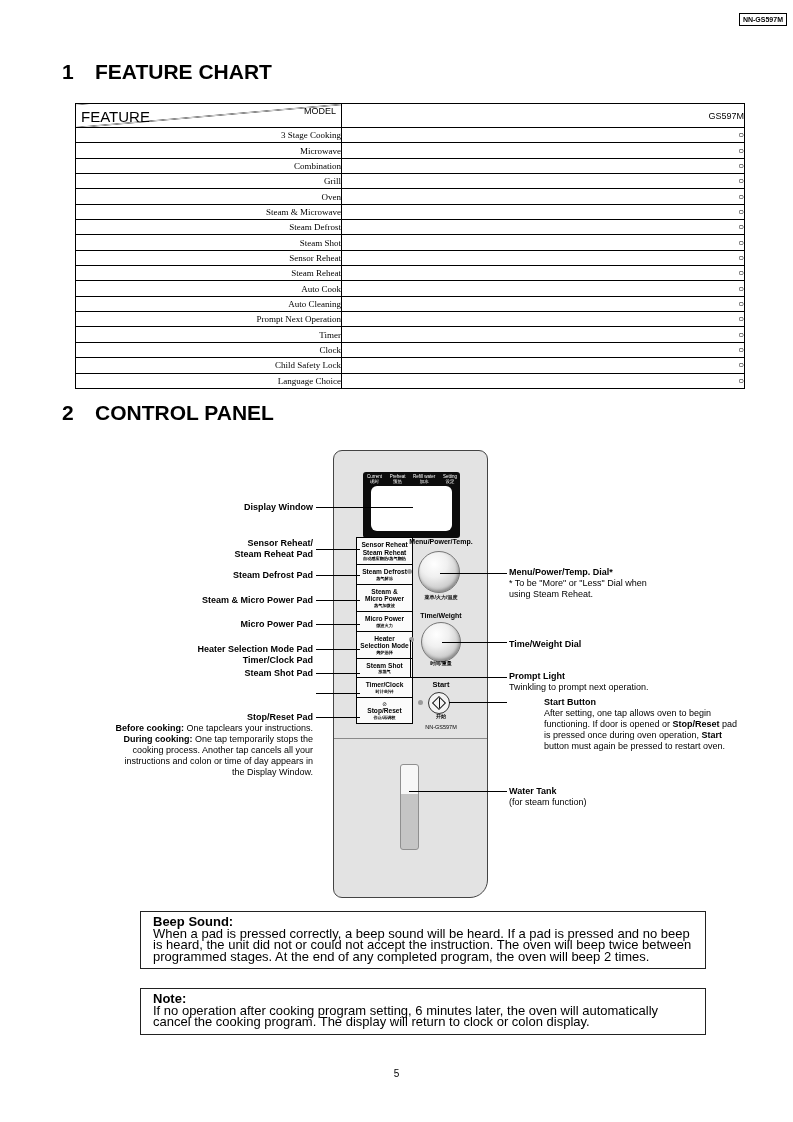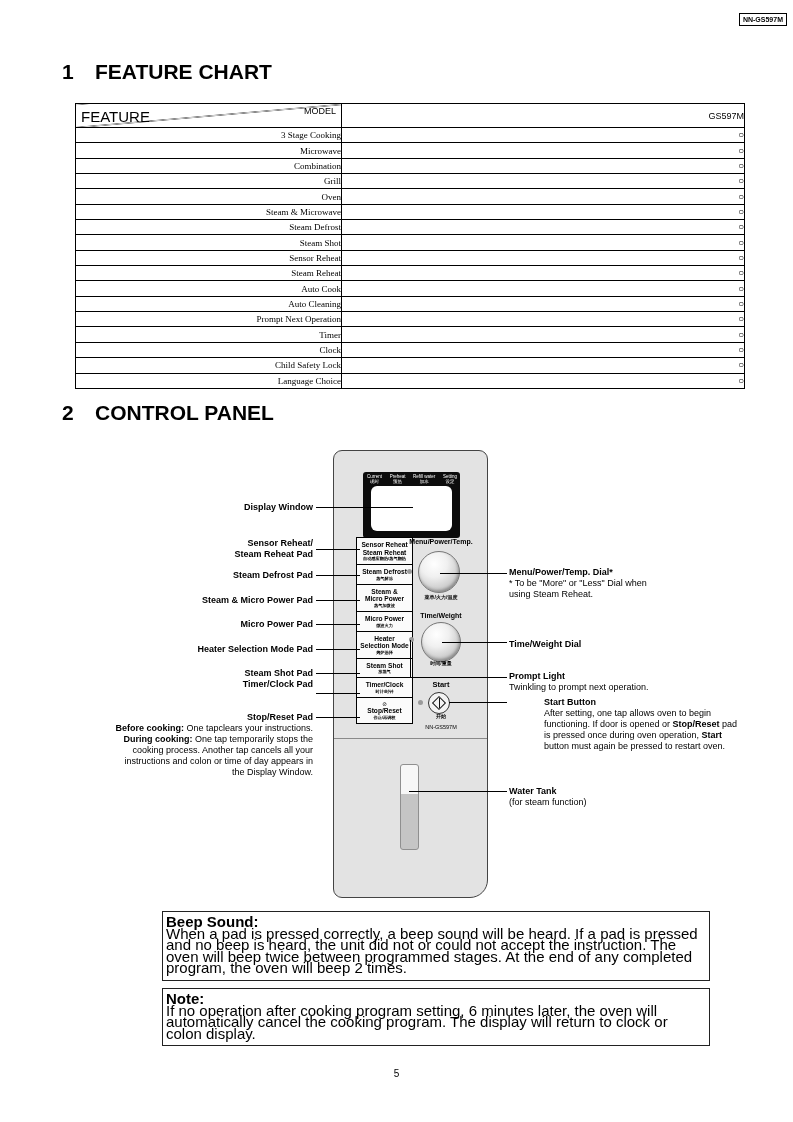--- a/index.html
+++ b/index.html
@@ -88,21 +88,21 @@
 
   
   .lcall { position:absolute; right:480px; text-align:right; font-size:9px; font-weight:bold; line-height:11px; white-space:pre-line; }
   .lcall-desc { position:absolute; right:480px; top:723px; width:200px; text-align:right; font-size:9px; line-height:11px; }
   .lcall-desc p { margin:0; }
   .rcall { position:absolute; left:509px; font-size:9px; line-height:11px; }
   .rcall .t { font-weight:bold; display:block; }
   .rcall p { margin:0; }
   .w150 { width:150px; } .w196 { width:196px;margin-left:35px; }
 
-  .boxed { position:absolute; left:162px; width:540px; border:1.5px solid #222; padding:4px 3px 6px; font-size:15px; line-height:11.5px; }
+  .boxed { position:absolute; left:140px; width:540px; border:1.5px solid #222; padding:4px 12px 6px; font-size:13px; line-height:11.5px; }
   .boxed .t { font-weight:bold; display:block; }
   .beep-box { top:911px; } .note-box { top:988px; }
 
   .page-num { position:absolute; left:0; top:1068px; width:100%; text-align:center; font-size:10px; }
 </style>
 </head>
 <body>
 
 <div class="page">
 
@@ -339,21 +339,21 @@
   <div class="lead lead-h" style="left:409px;top:791px;width:98px"></div>
 
   <div class="lcall" style="top:502px">Display Window</div>
   <div class="lcall" style="top:538px">Sensor Reheat/
 Steam Reheat Pad</div>
   <div class="lcall" style="top:570px">Steam Defrost Pad</div>
   <div class="lcall" style="top:595px">Steam &amp; Micro Power Pad</div>
   <div class="lcall" style="top:619px">Micro Power Pad</div>
   <div class="lcall" style="top:644px">Heater Selection Mode Pad</div>
   <div class="lcall" style="top:668px">Steam Shot Pad</div>
-  <div class="lcall" style="top:679px">Timer/Clock Pad</div>
+  <div class="lcall" style="top:655px">Timer/Clock Pad</div>
   <div class="lcall" style="top:712px">Stop/Reset Pad</div>
   <div class="lcall-desc">
     <p><b>Before cooking:</b><span> One tapclears your instructions.</span></p>
     <p><b>During cooking:</b><span> One tap temporarily stops the cooking process. Another tap cancels all your instructions and colon or time of day appears in the Display Window.</span></p>
   </div>
 
   <div class="rcall w150" style="top:567px">
     <span class="t">Menu/Power/Temp. Dial*</span>
     <p>* To be "More" or "Less" Dial when using Steam Reheat.</p>
   </div>

